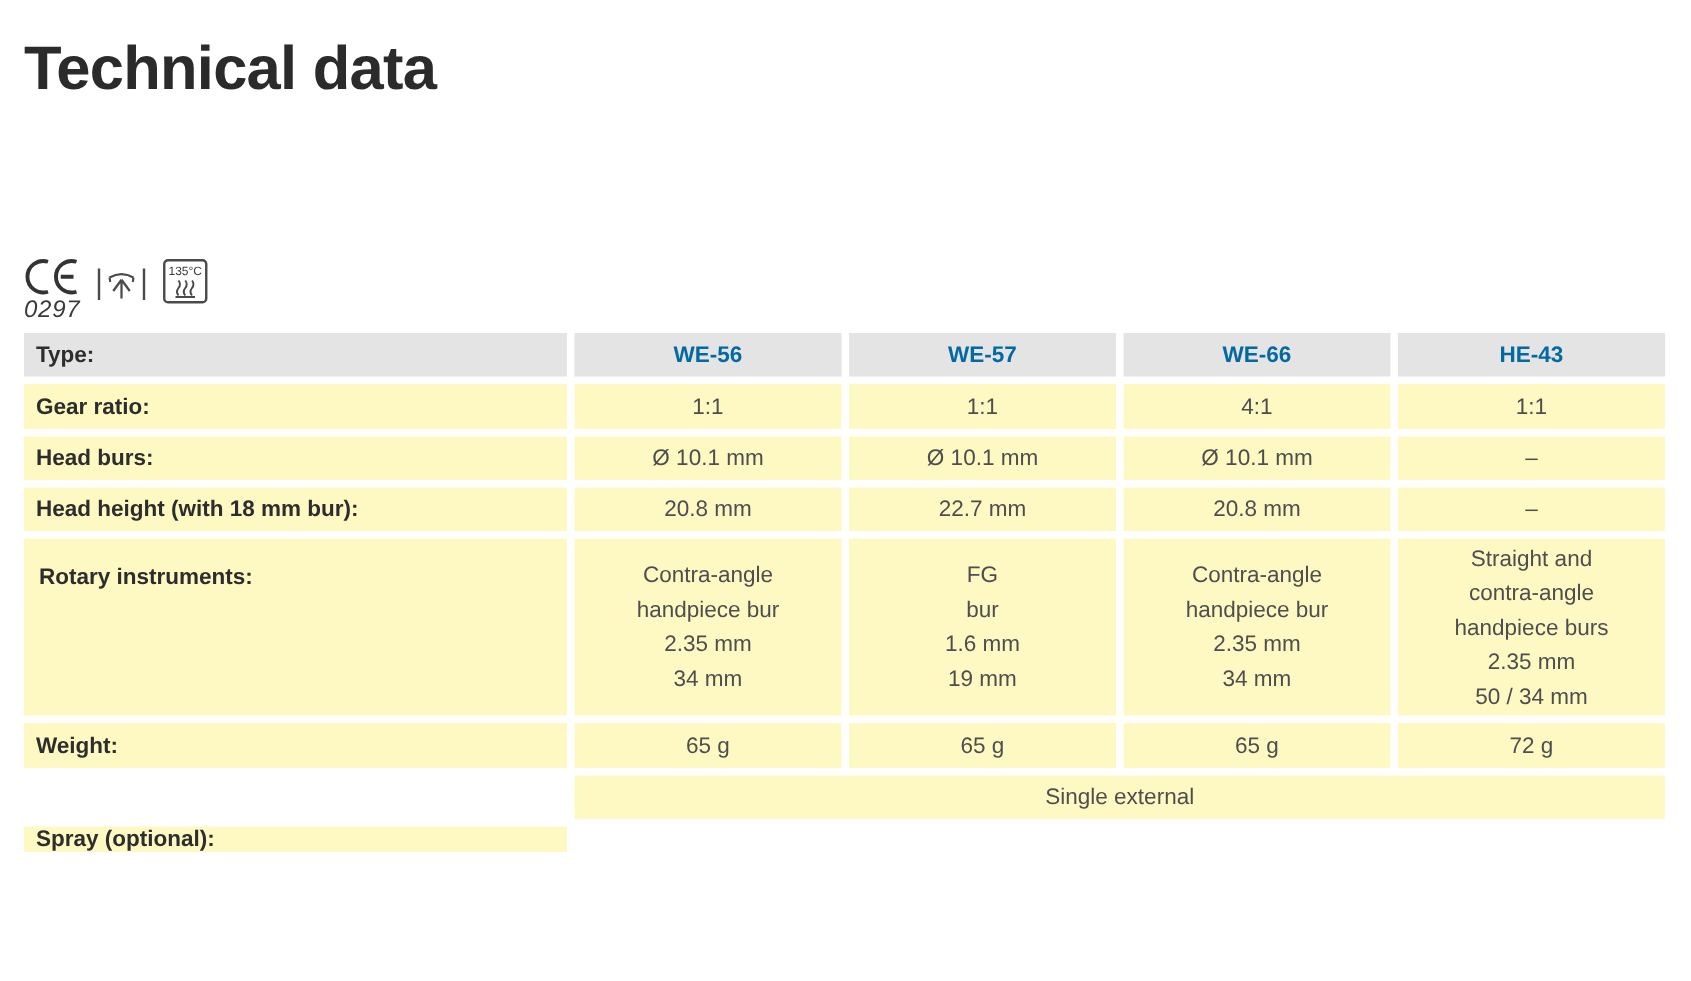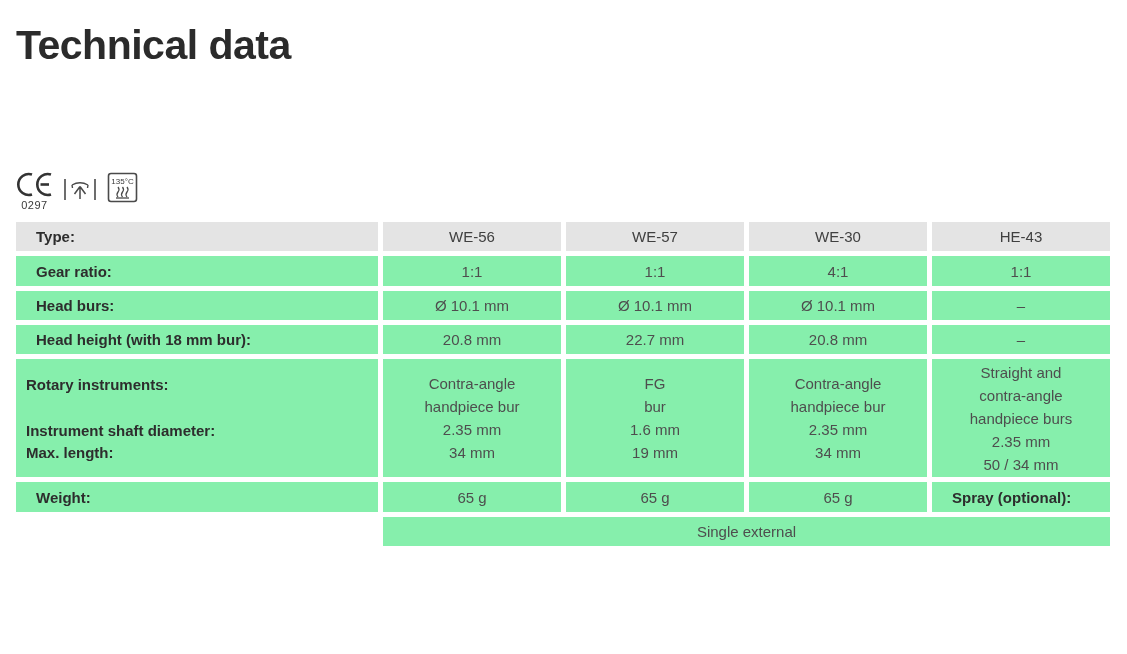--- a/index.html
+++ b/index.html
@@ -24,62 +24,63 @@
   
   .certs {
     margin-top: 104px;
     height: 38px;
     display: flex;
     align-items: flex-start;
     gap: 9px;
   }
   .cert { display: flex; flex-direction: column; align-items: center; }
   .ce-number {
-    font-size: 11px;
+    font-size: 16px;
     color: #3a3a3a;
     letter-spacing: 0.5px;
     margin-top: -1px;
     line-height: 11px;
+    font-style: italic;
   }
   
   .table {
     margin-top: 12px;
     width: 1094px;
     display: grid;
     grid-template-columns: 362px 178px 178px 178px 178px;
     grid-template-rows: 29px 30px 29px 29px 118px 30px 29px;
     gap: 5px;
     font-size: 15px;
   }
   .cell {
-    background: #86efac;
+    background: #fef9c3;
     color: #4e4e4e;
     display: flex;
     align-items: center;
     justify-content: center;
     text-align: center;
   }
   .cell.hdr {
     background: #e4e4e4;
-    color: #404040;
-    font-weight: normal;
+    color: #0369a1;
+    font-weight: bold;
   }
   .cell.label {
     justify-content: flex-start;
     text-align: left;
-    padding-left: 20px;
+    padding-left: 8px;
     font-weight: bold;
     color: #2d2d2d;
   }
   .cell.multiline {
     white-space: pre-line;
     line-height: 23px;
   }
   .cell.rotary-label {
-    flex-direction: column;
+    flex-direction: row;
     align-items: flex-start;
     justify-content: space-between;
     padding: 17px 10px 13px 10px;
   }
   .cell.rotary-label .bottom-lines { line-height: 22px; text-align: left; }
   .spray-merged { grid-column: 2 / 6; }
 </style>
 </head>
 <body>
 
@@ -120,21 +121,21 @@
         </svg>
       </span>
     </div>
   </div>
 
   <div class="table">
 
     <div class="cell hdr label">Type:</div>
     <div class="cell hdr">WE-56</div>
     <div class="cell hdr">WE-57</div>
-    <div class="cell hdr">WE-30</div>
+    <div class="cell hdr">WE-66</div>
     <div class="cell hdr">HE-43</div>
 
     <div class="cell label">Gear ratio:</div>
     <div class="cell">1:1</div>
     <div class="cell">1:1</div>
     <div class="cell">4:1</div>
     <div class="cell">1:1</div>
 
     <div class="cell label">Head burs:</div>
     <div class="cell">Ø 10.1 mm</div>
@@ -143,22 +144,20 @@
     <div class="cell">–</div>
 
     <div class="cell label">Head height (with 18 mm bur):</div>
     <div class="cell">20.8 mm</div>
     <div class="cell">22.7 mm</div>
     <div class="cell">20.8 mm</div>
     <div class="cell">–</div>
 
     <div class="cell label rotary-label">
       <span>Rotary instruments:</span>
-      <span class="bottom-lines"><span>Instrument shaft diameter:</span><br>
-      <span>Max. length:</span></span>
     </div>
     <div class="cell multiline">Contra-angle
 handpiece bur
 2.35 mm
 34 mm</div>
     <div class="cell multiline">FG
 bur
 1.6 mm
 19 mm</div>
     <div class="cell multiline">Contra-angle
@@ -168,18 +167,19 @@
     <div class="cell multiline">Straight and
 contra-angle
 handpiece burs
 2.35 mm
 50 / 34 mm</div>
 
     <div class="cell label">Weight:</div>
     <div class="cell">65 g</div>
     <div class="cell">65 g</div>
     <div class="cell">65 g</div>
+    <div class="cell">72 g</div>
 
+    <div class="cell spray-merged">Single external</div>
     <div class="cell label">Spray (optional):</div>
-    <div class="cell spray-merged">Single external</div>
 
   </div>
 </div>
 
 </body></html>

